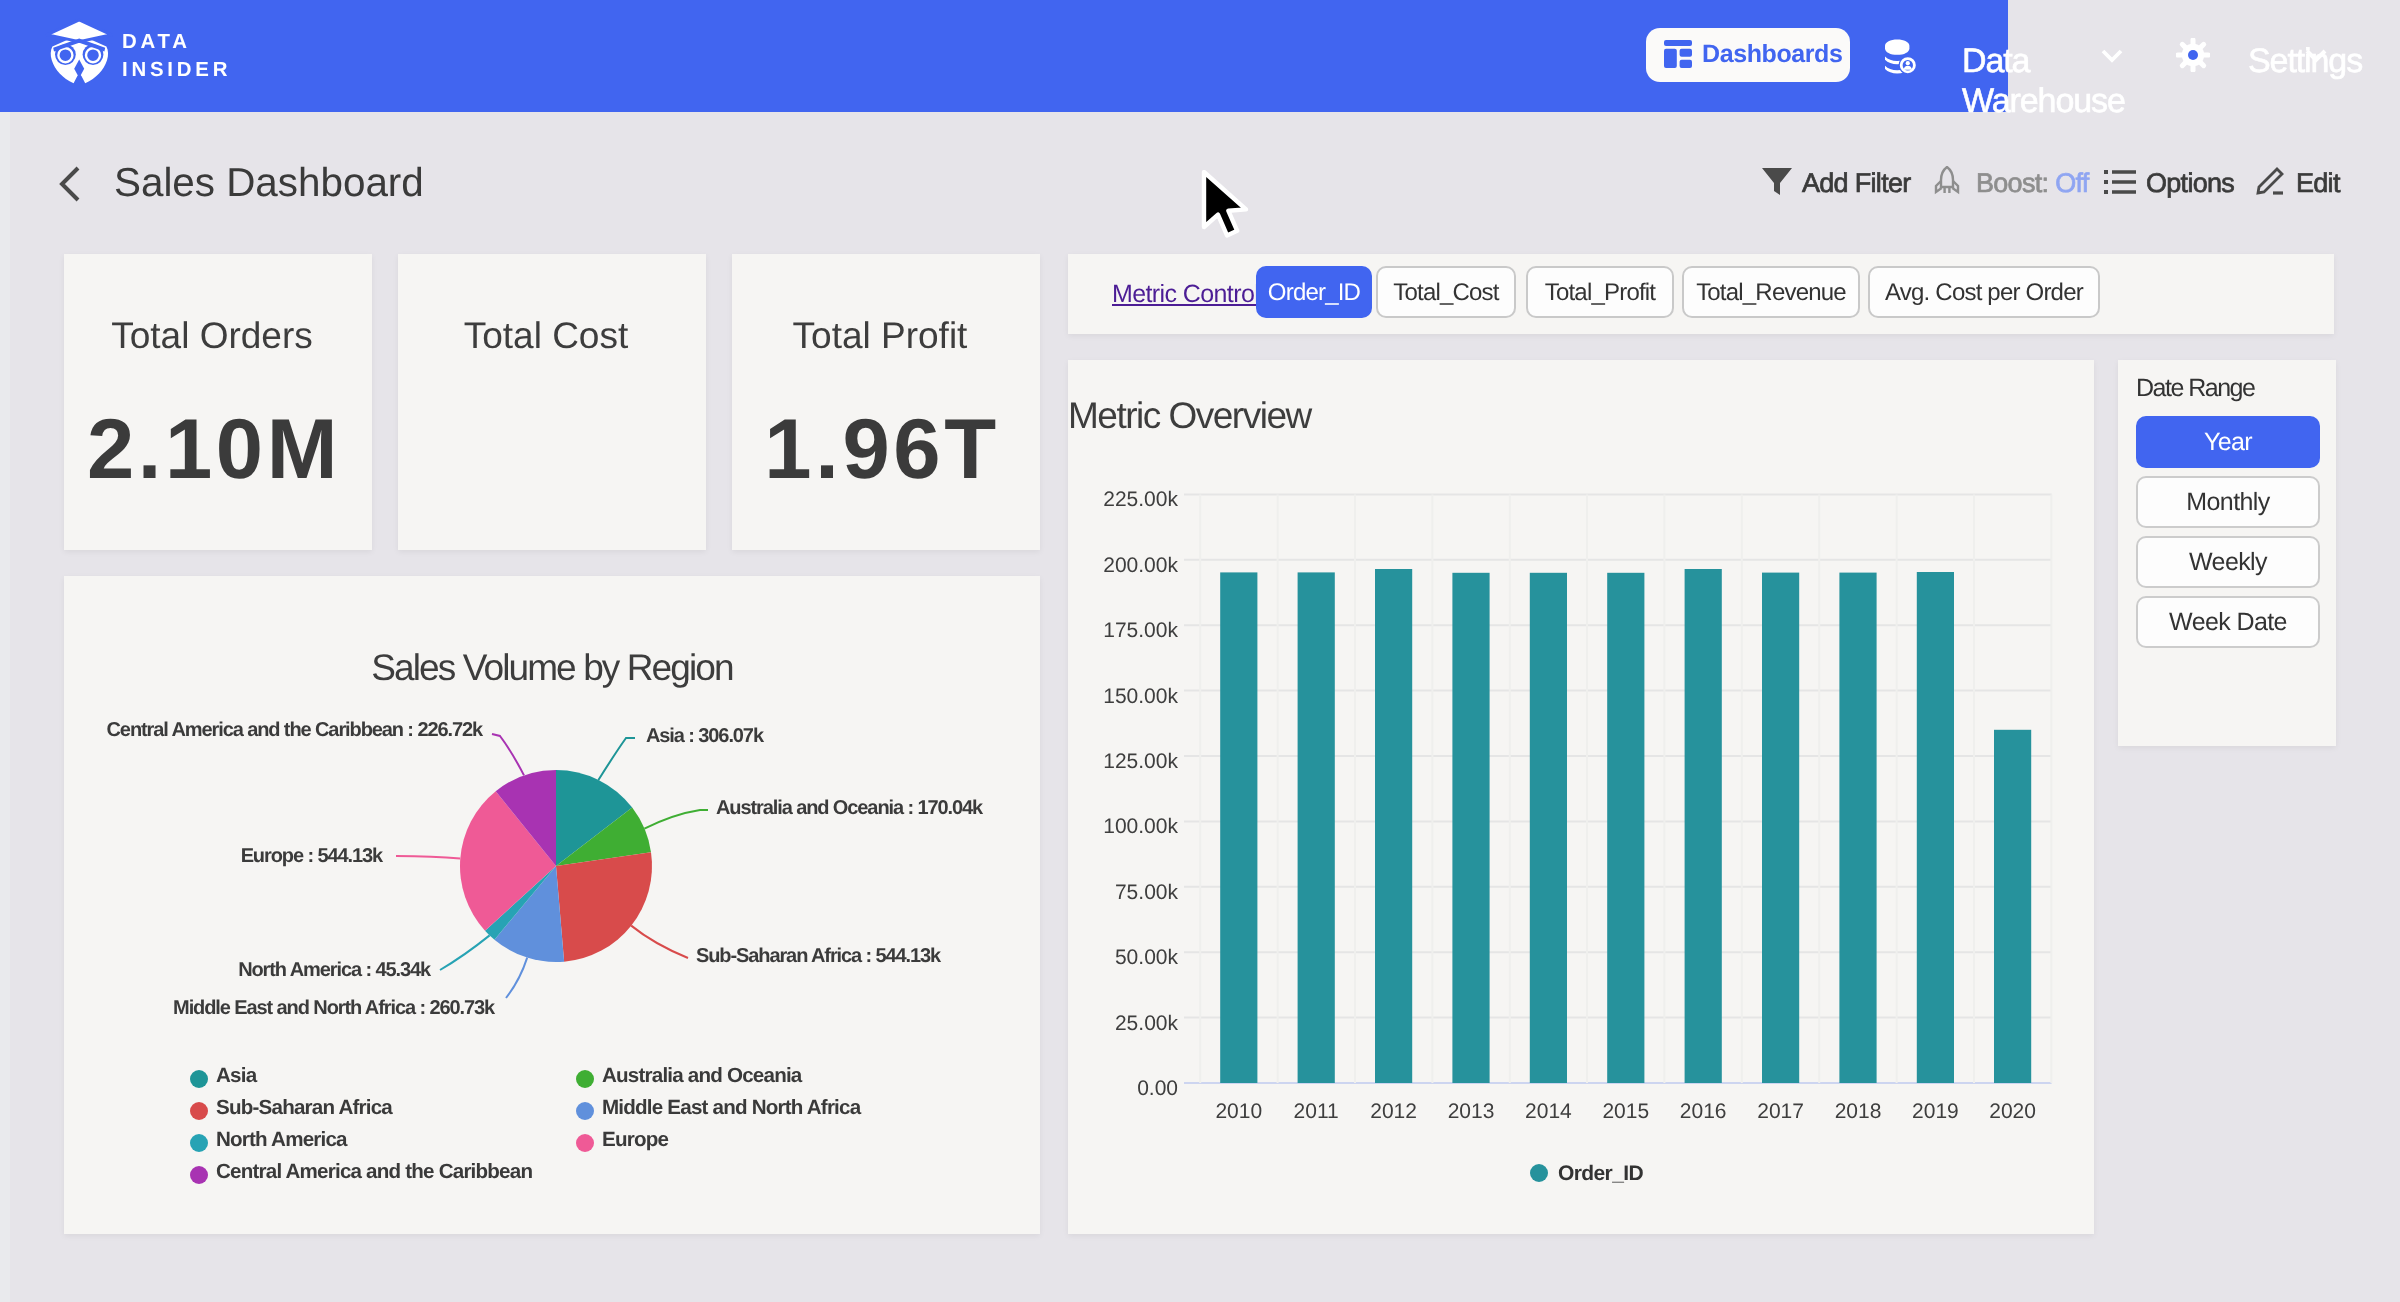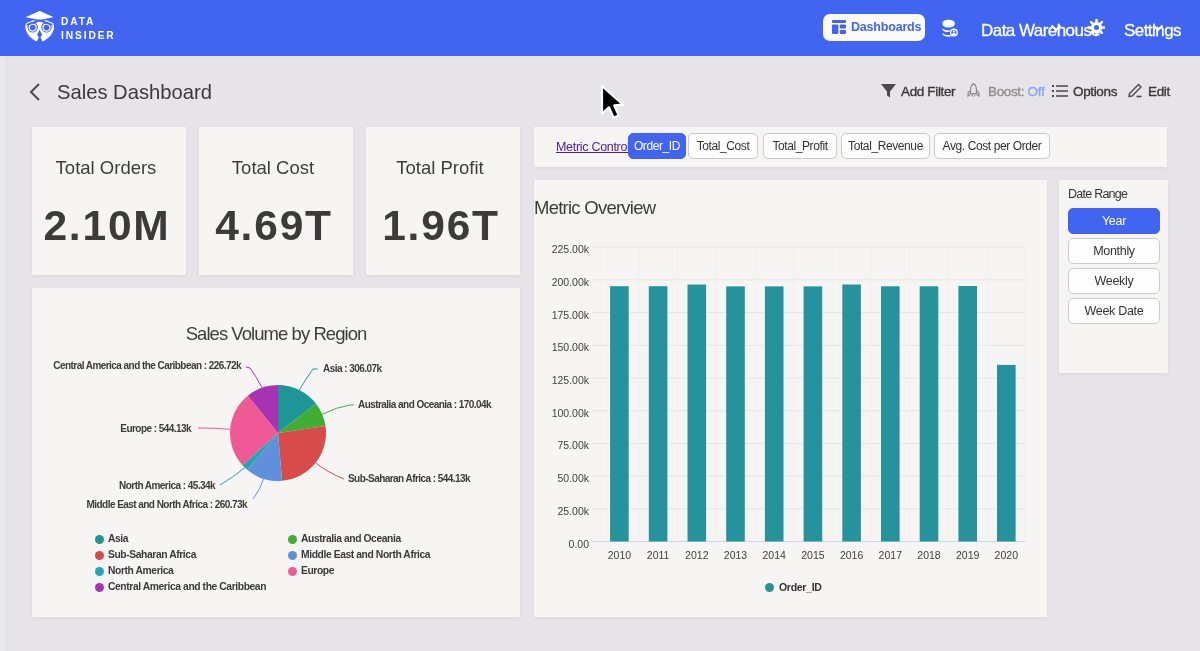--- a/index.html
+++ b/index.html
@@ -1,21 +1,21 @@
 <!DOCTYPE html>
 <html><head>
 <meta charset="utf-8">
 <style>
 * { margin:0; padding:0; box-sizing:border-box; }
 html,body { width:1200px; height:651px; overflow:hidden; }
 body { background:#E6E4E9; font-family:"Liberation Sans",sans-serif; position:relative; }
 .abs { position:absolute; }
 .card { position:absolute; background:#F6F5F3; box-shadow:0 1px 3px rgba(0,0,0,0.06); }
 
-#nav { left:0; top:0; width:1200px; height:56px; background:#4165F0; }
+#nav { left:0; top:0; width:1004px; height:56px; background:#4165F0; }
 #logotext { left:61px; top:14.5px; color:#fff; font-size:10.2px; font-weight:bold; letter-spacing:1.9px; line-height:14.7px; }
 .navitem { position:absolute; color:#ffffff; font-size:17px; top:21px; -webkit-text-stroke:0.3px #fff; letter-spacing:-0.55px;padding-left:18px; }
 #dashbtn { left:823px; top:14px; width:102px; height:27px; background:#FBFAF9; border-radius:7px; color:#4165F0; font-size:12.5px; font-weight:bold; line-height:27px; letter-spacing:-0.2px; }
 
 #pagetitle { left:57px; top:81px; font-size:20.2px; color:#3A3A3A; }
 .menuitem { position:absolute; top:84px; font-size:13.5px; color:#3A3A3A; letter-spacing:-0.35px; -webkit-text-stroke:0.35px #3A3A3A; }
 
 .stat { width:154px; height:148px; top:127px; text-align:center; padding-right:4px; }
 .stat .lbl { margin-top:30px; font-size:18.5px; color:#3D3D3D; margin-right:2px; }
 .stat .val { margin-top:23px; font-size:42.5px; color:#3B3B3B; font-weight:bold; letter-spacing:1.8px; }
@@ -132,21 +132,20 @@
 <svg class="abs" style="left:599px;top:85px" width="28" height="38" viewBox="0 0 28 38">
   <path d="M3 1 L3 28.5 L10 22.3 L14.5 32.7 L19.6 30.4 L15.2 20.4 L24 19.7 Z" fill="#000" stroke="#fff" stroke-width="2.2" stroke-linejoin="round"></path>
 </svg>
 
 <div class="card stat" style="left:32px">
     <div class="lbl">Total Orders</div>
     <div class="val">2.10M</div>
   </div>
 <div class="card stat" style="left:199px">
     <div class="lbl">Total Cost</div>
-    <div class="val">4.69T</div>
   </div>
 <div class="card stat" style="left:366px">
     <div class="lbl">Total Profit</div>
     <div class="val">1.96T</div>
   </div>
 
 <div id="mc" class="card">
   <div class="mclbl">Metric Control</div>
   <div class="mbtn sel" style="left:94px;width:58px;line-height:25px">Order_ID</div>
   <div class="mbtn" style="left:154px;width:70px;line-height:24px">Total_Cost</div>

